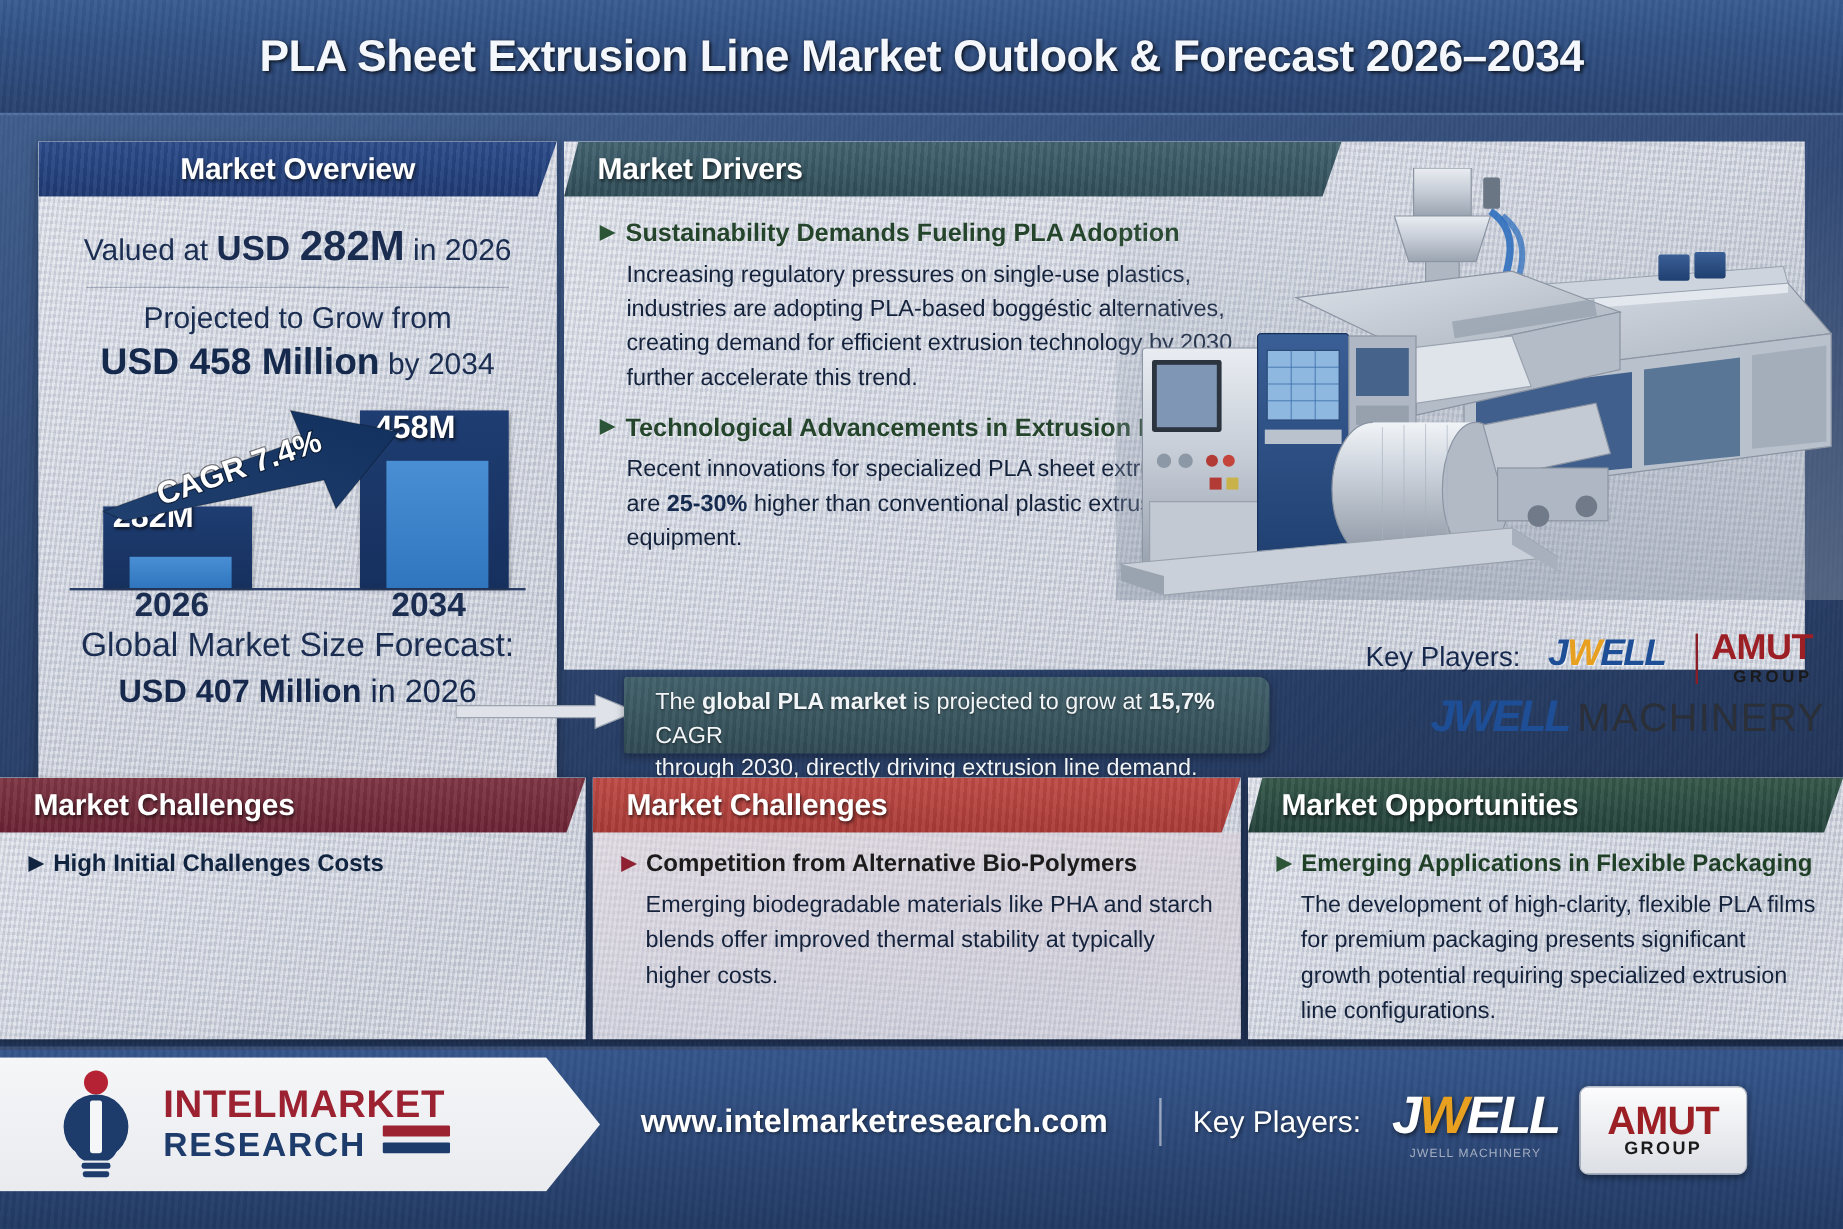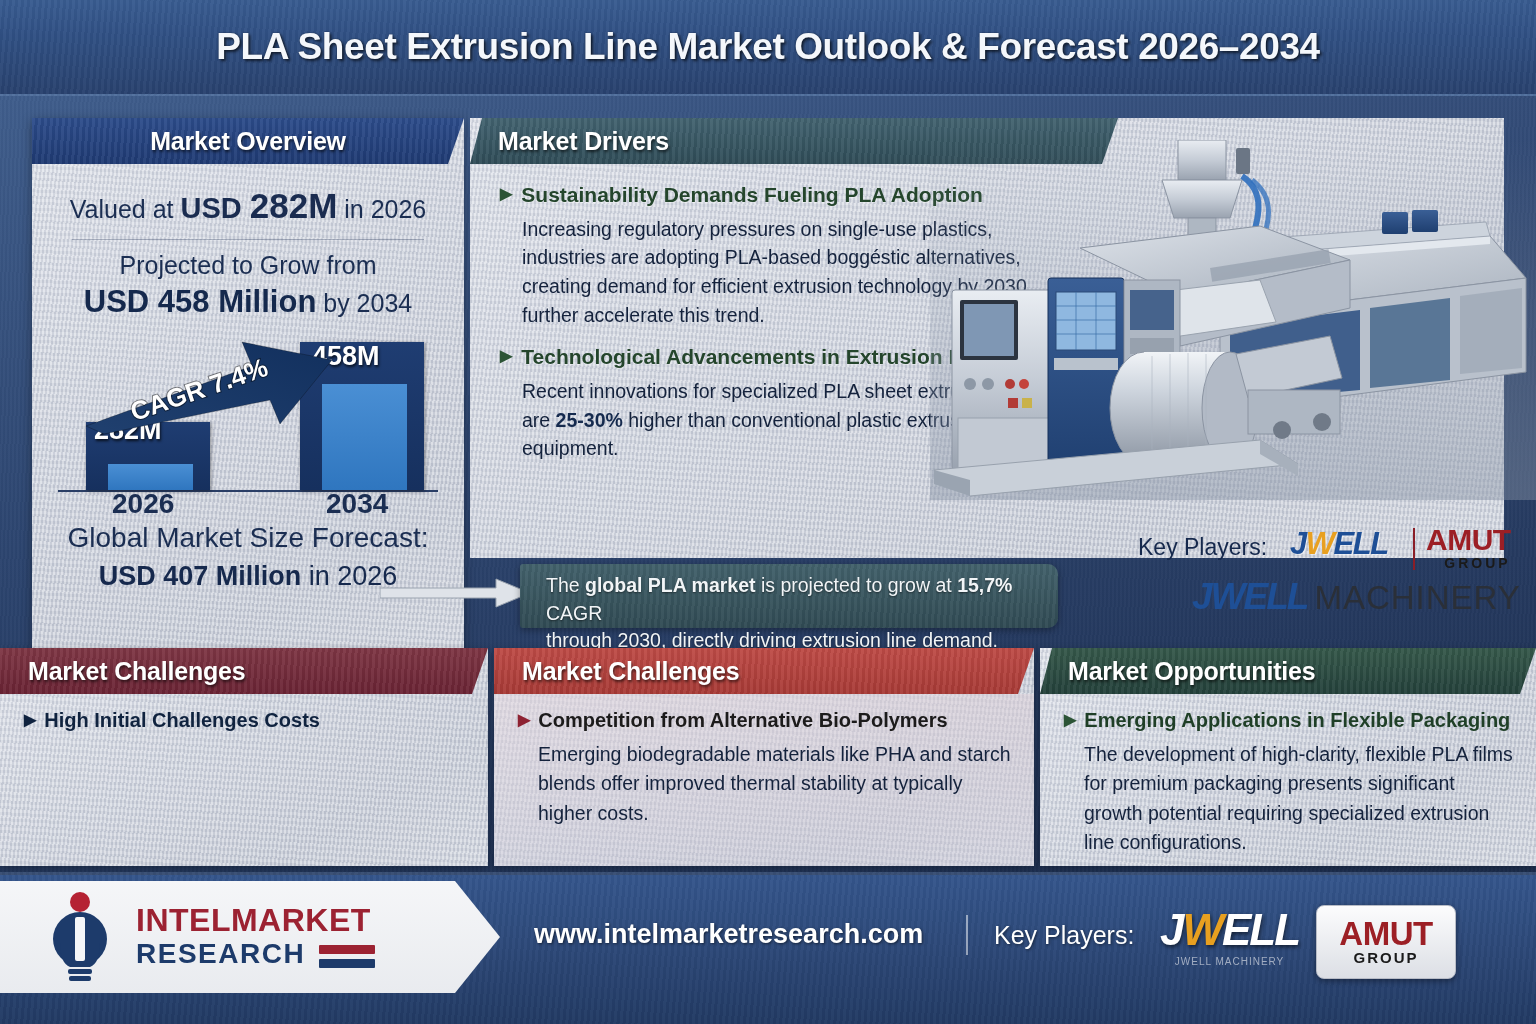--- a/index.html
+++ b/index.html
@@ -187,21 +187,21 @@
   }
   #logo-banner {
     position: absolute; left: 0; top: 6px; width: 500px; height: 112px;
     background: linear-gradient(180deg,#f5f6f8 0%, #e9ebef 100%);
     clip-path: polygon(0 0, 455px 0, 500px 56px, 455px 112px, 0 112px);
     display: flex; align-items: center; padding-left: 42px; gap: 18px;
     box-shadow: 0 3px 8px rgba(0,0,0,0.35);
   }
   .imr-text { display: flex; flex-direction: column; justify-content: center; }
   .imr-1 { font-size: 32px; font-weight: 800; color: #9c2232; letter-spacing: 0.5px; line-height: 1.05; }
-  .imr-2row { display: flex; align-items: flex-end; gap: 14px; }
+  .imr-2row { display: flex; align-items: flex-start; gap: 14px; }
   .imr-2 { font-size: 28px; font-weight: 800; color: #1d3b6b; letter-spacing: 1.5px; }
   .imr-bars { display: flex; flex-direction: column; gap: 5px; padding-bottom: 2px; }
   .imr-bars i { display: block; width: 56px; height: 9px; border-radius: 1px; }
 
   #site-url {
     position: absolute; left: 534px; top: 44px;
     font-size: 27px; font-weight: 700; color: #fff;
     text-shadow: 1px 1px 3px rgba(0,0,0,0.55); white-space: nowrap;
   }
   #foot-sep { position: absolute; left: 966px; top: 40px; width: 2px; height: 40px; background: rgba(255,255,255,0.5); }

